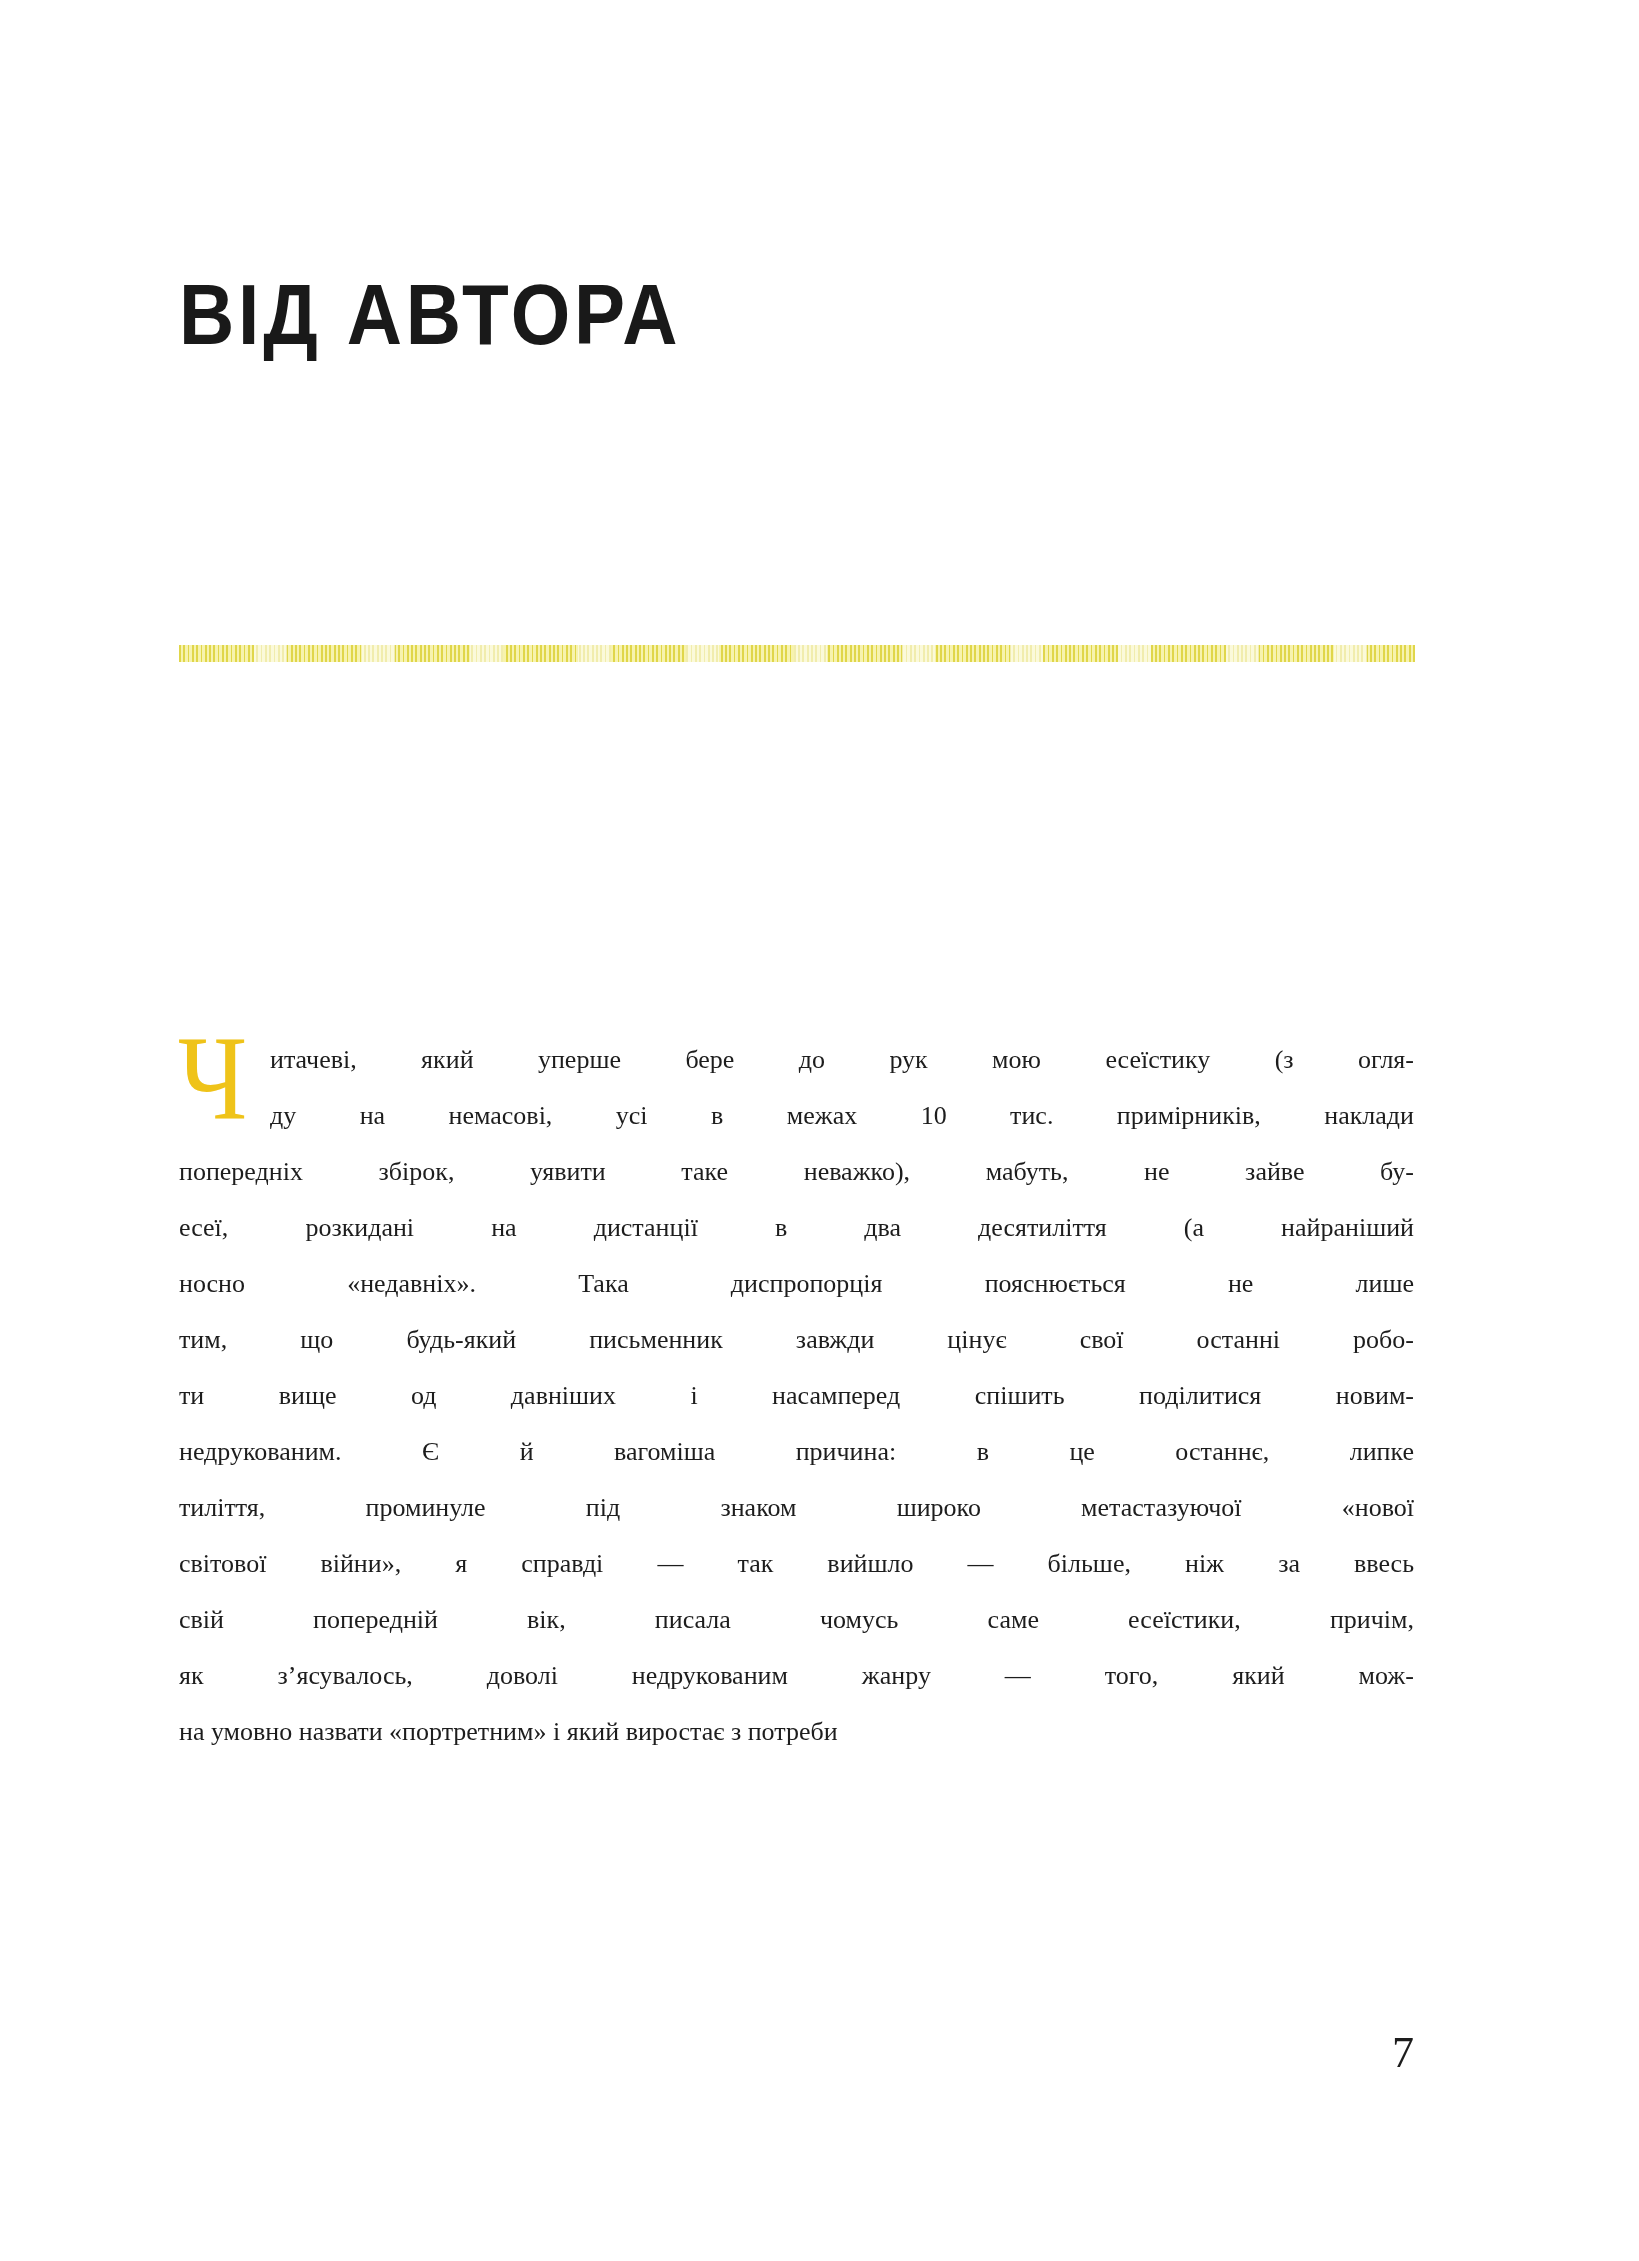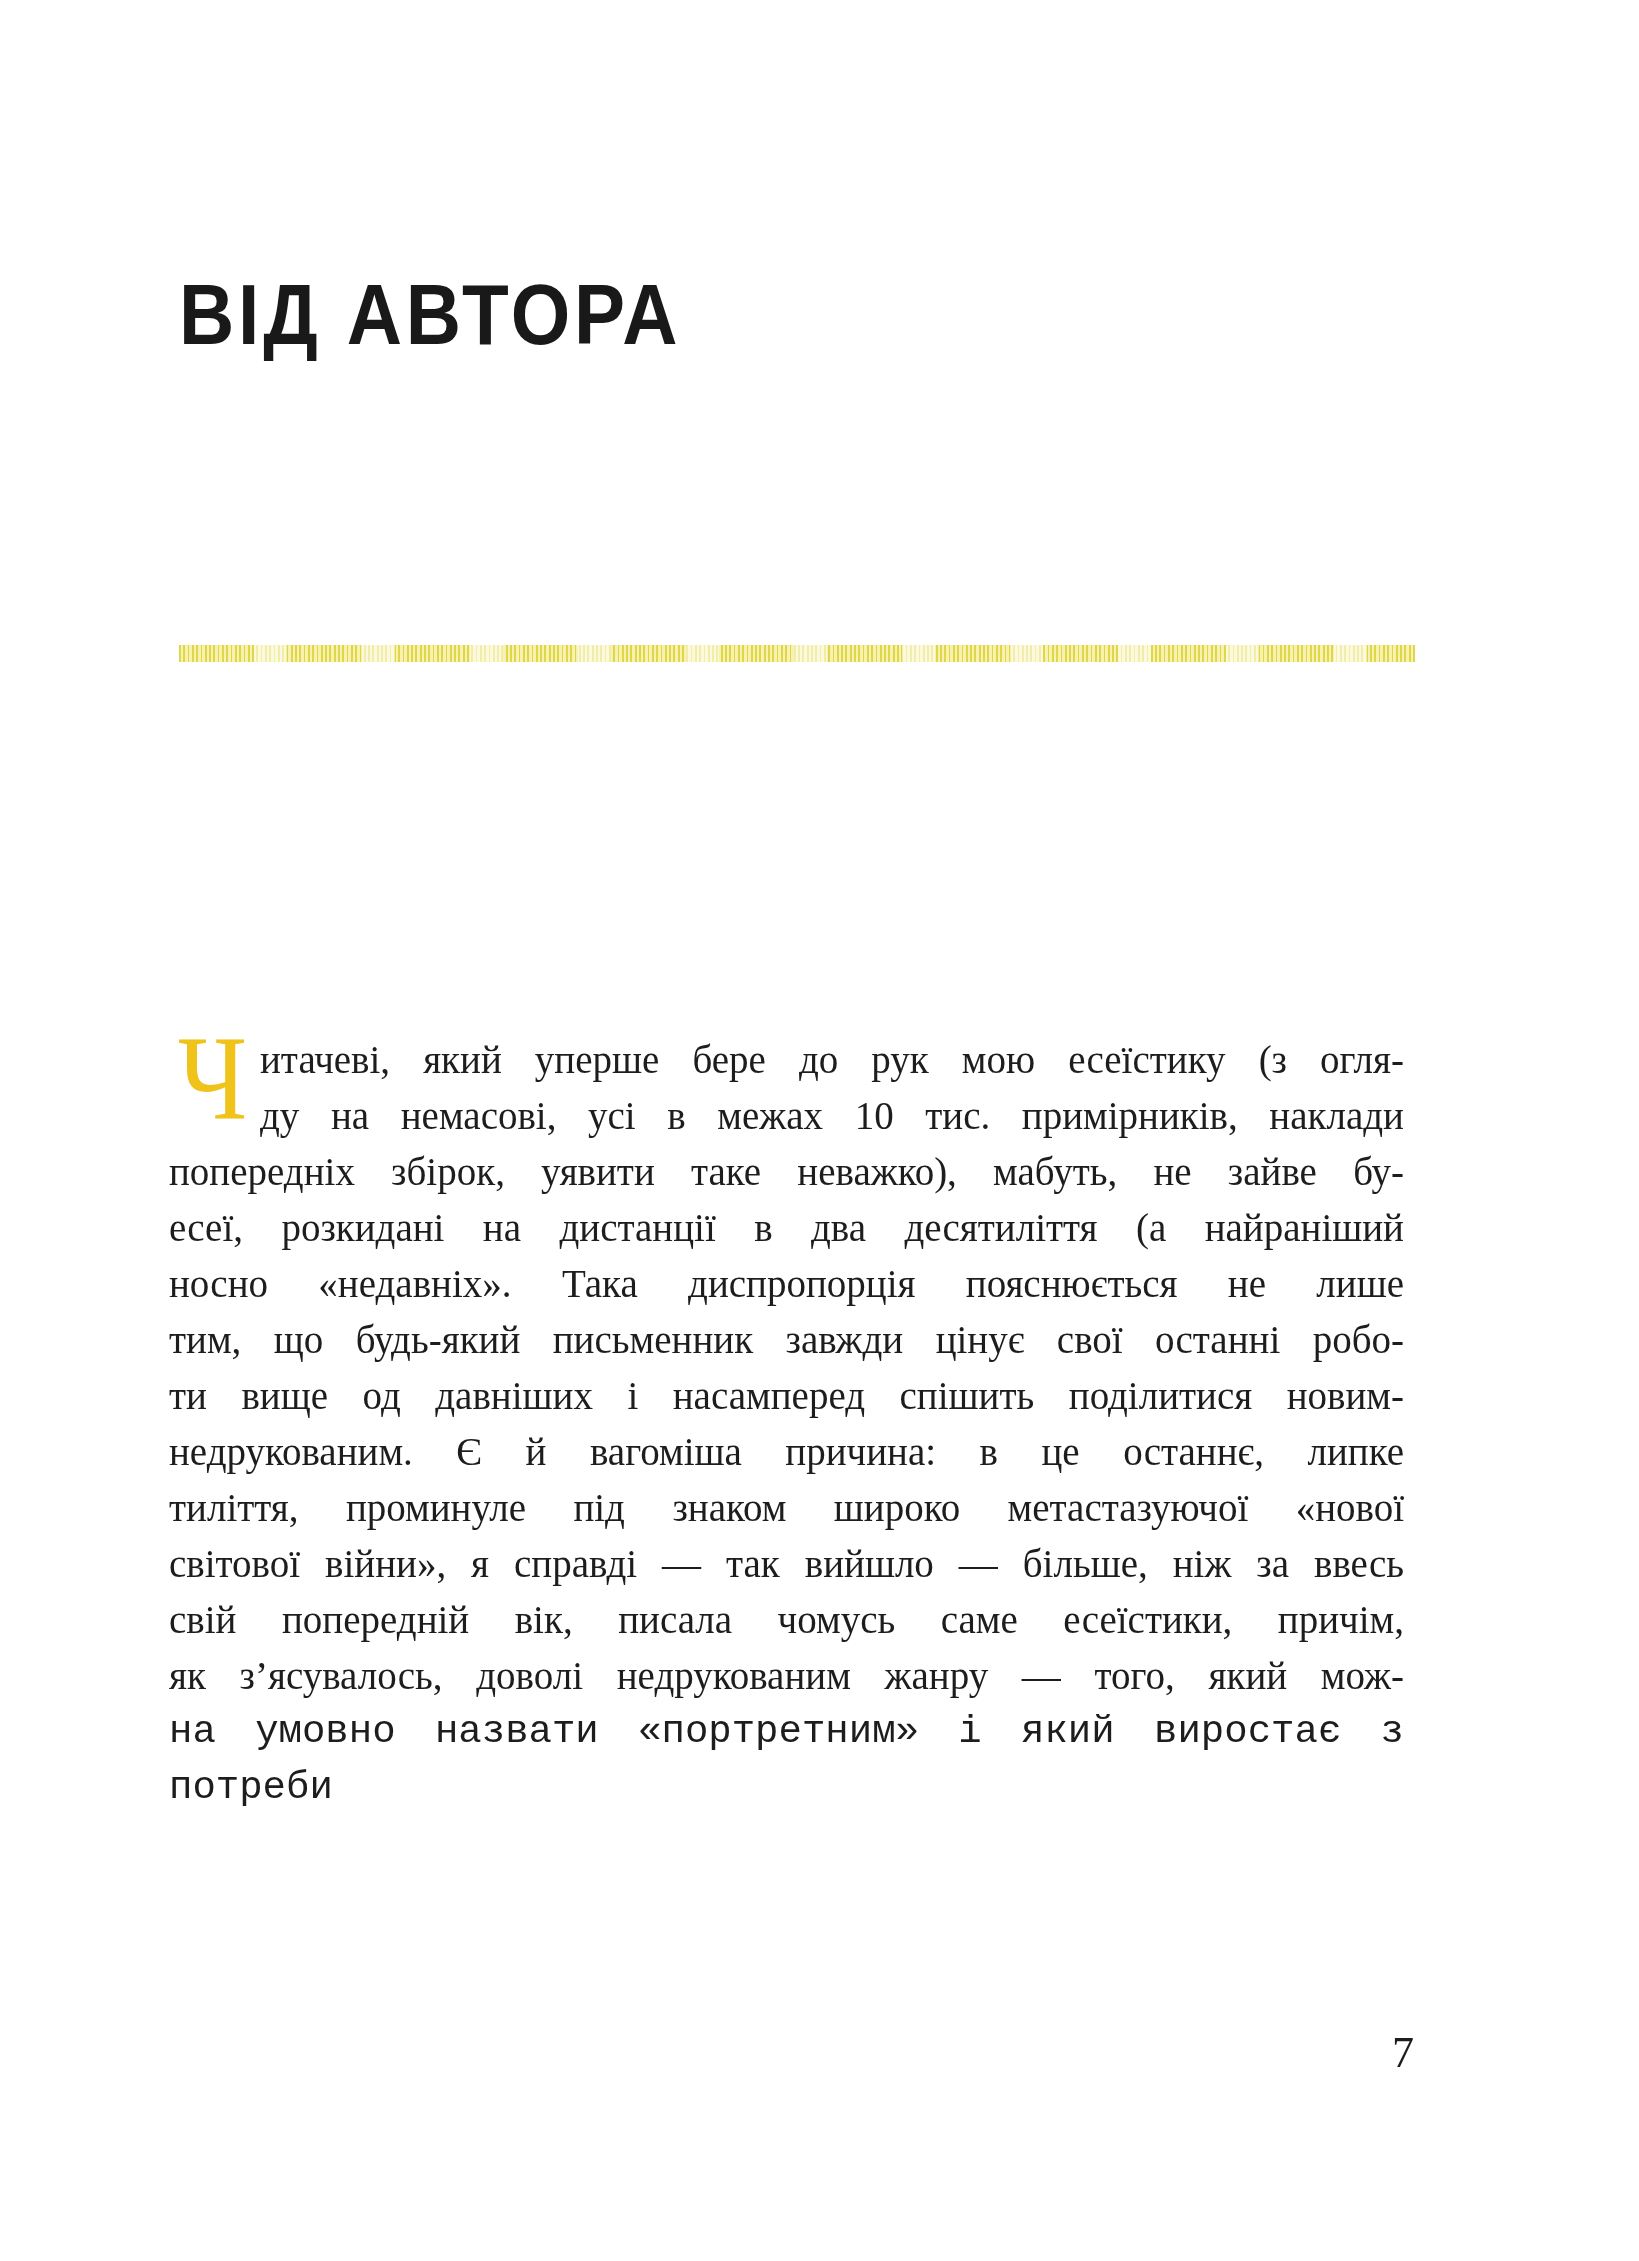--- a/index.html
+++ b/index.html
@@ -54,40 +54,39 @@
     font-family:"Liberation Serif", serif;
     font-size:121px;
     line-height:1;
     font-weight:400;
     color:var(--accent);
     transform:scaleX(0.88);
     transform-origin:left top;
   }
   .para{
     position:absolute;
-    left:169px;
+    left:179px;
     top:1032px;
     width:1235px;
-    font-size:39px;
+    font-size:26px;
     color:var(--text);
     font-family:"Liberation Serif", serif;
   }
   .para .line{
     line-height:56px;
     height:56px;
     text-align:justify;
     text-align-last:justify;
     white-space:normal;
   }
   .para .line:nth-child(-n+2){
     padding-left:91px;
   }
   .para .line:last-child{
     text-align-last:left;
-    font-family:Liberation Mono, monospace;
   }
   .folio{
     position:absolute;
     left:179px;
     top:2031px;
     width:1235px;
     text-align:right;
     font-family:"Liberation Serif", serif;
     font-size:44px;
     line-height:1;

